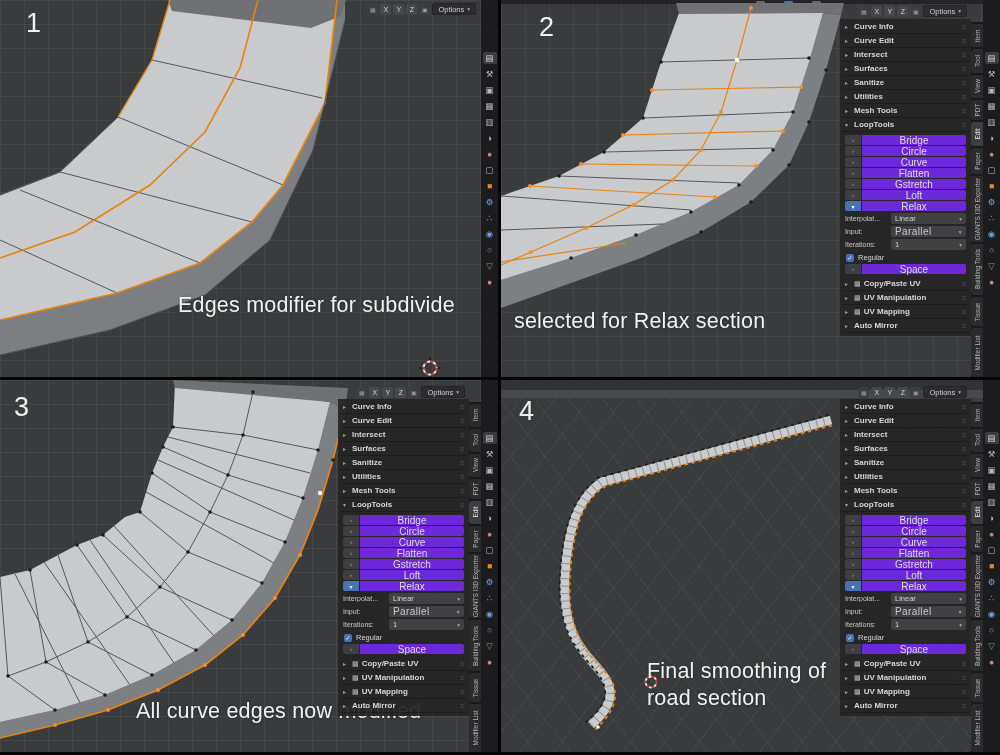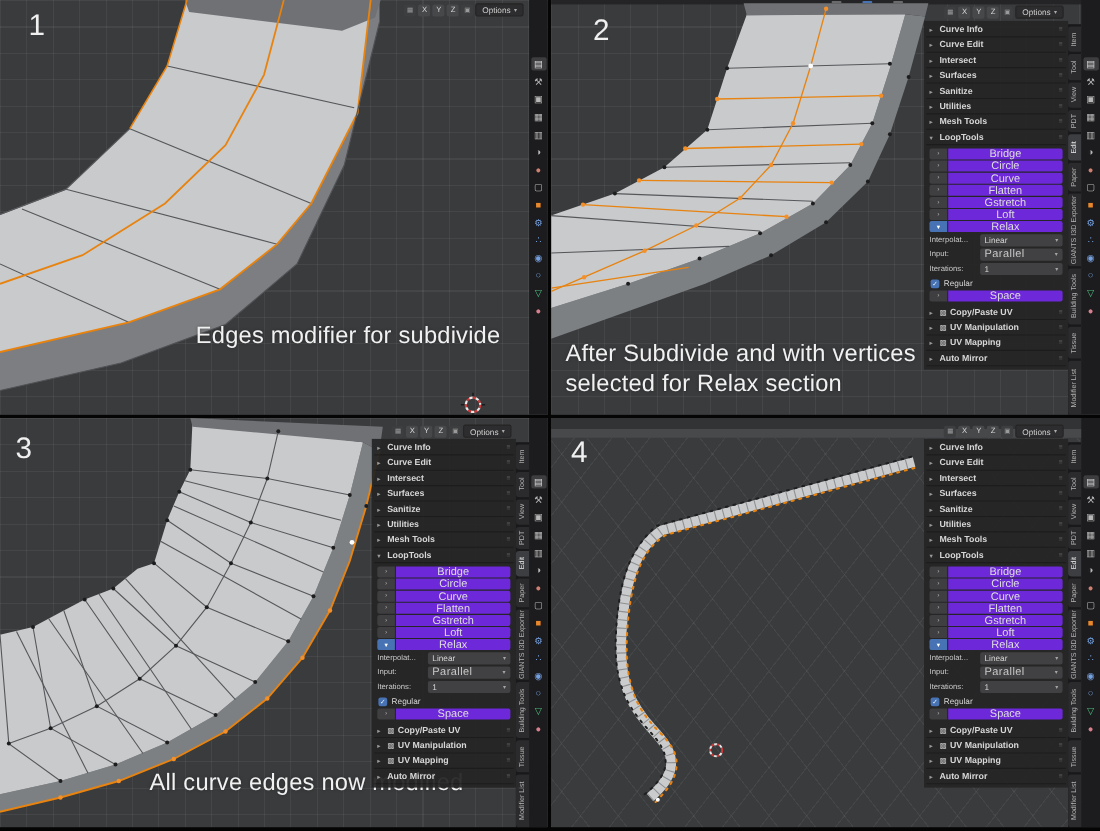--- a/index.html
+++ b/index.html
@@ -210,21 +210,20 @@
           <circle cx="282" cy="131" r="2"></circle>
         <circle cx="80" cy="164" r="2"></circle>
           <circle cx="255" cy="166" r="2"></circle>
           <circle cx="29" cy="186" r="2"></circle>
           <circle cx="214" cy="197" r="2"></circle>
       </g>
       <circle cx="236" cy="60" r="2.2" fill="#ffffff"></circle>
     </svg>
     <div class="step-number" style="left:38px;top:12px">2</div>
     <div class="caption" style="left:13px;top:308px">
-      <span>After Subdivide and with vertices</span>
         <span>selected for Relax section</span>
     </div>
     <div class="vheader js-header" style="right:33px;top:5px">
         <div class="mini-btn">▦</div>
         <div class="axis-btn">X</div>
         <div class="axis-btn">Y</div>
         <div class="axis-btn">Z</div>
         <div class="mini-btn">▣</div>
         <div class="options-btn">
           <span>Options</span>
@@ -672,20 +671,22 @@
       <path d="M85,342 C95,334 103,325 104,315 C105,304 99,295 88,283 C77,271 68,258 64,244 C59,229 58,213 59,195 C60,175 63,154 69,137 C75,121 84,108 96,98 L328,35" fill="none" stroke="#1f1f1f" stroke-width="1.8" stroke-dasharray="1.8 5.4" stroke-linecap="round"></path>
       <path d="M95,349 C105,339 113,329 114,317 C115,305 109,296 98,285 C87,274 78,261 74,247 C69,232 68,215 69,197 C70,177 73,156 79,139 C85,123 94,112 105,106 L332,45" fill="none" stroke="#e8830f" stroke-width="1.9" stroke-dasharray="1.9 5.2" stroke-linecap="round"></path>
       <circle cx="97" cy="347" r="1.8" fill="#ffffff"></circle>
       <g transform="translate(150,302)">
         <circle r="5.5" fill="none" stroke="#cc3a3a" stroke-width="1.8" stroke-dasharray="2.6 2.6"></circle>
         <circle r="5.5" fill="none" stroke="#e8e8e8" stroke-width="1.8" stroke-dasharray="2.6 2.6" stroke-dashoffset="2.6"></circle>
       </g>
     </svg>
     <div class="step-number" style="left:18px;top:16px">4</div>
     <div class="caption" style="left:146px;top:278px">
+      <span>Final smoothing of</span>
+        <span>road section</span>
     </div>
     <div class="vheader js-header" style="right:33px;top:6px">
         <div class="mini-btn">▦</div>
         <div class="axis-btn">X</div>
         <div class="axis-btn">Y</div>
         <div class="axis-btn">Z</div>
         <div class="mini-btn">▣</div>
         <div class="options-btn">
           <span>Options</span>
           <span class="caret">▾</span>

